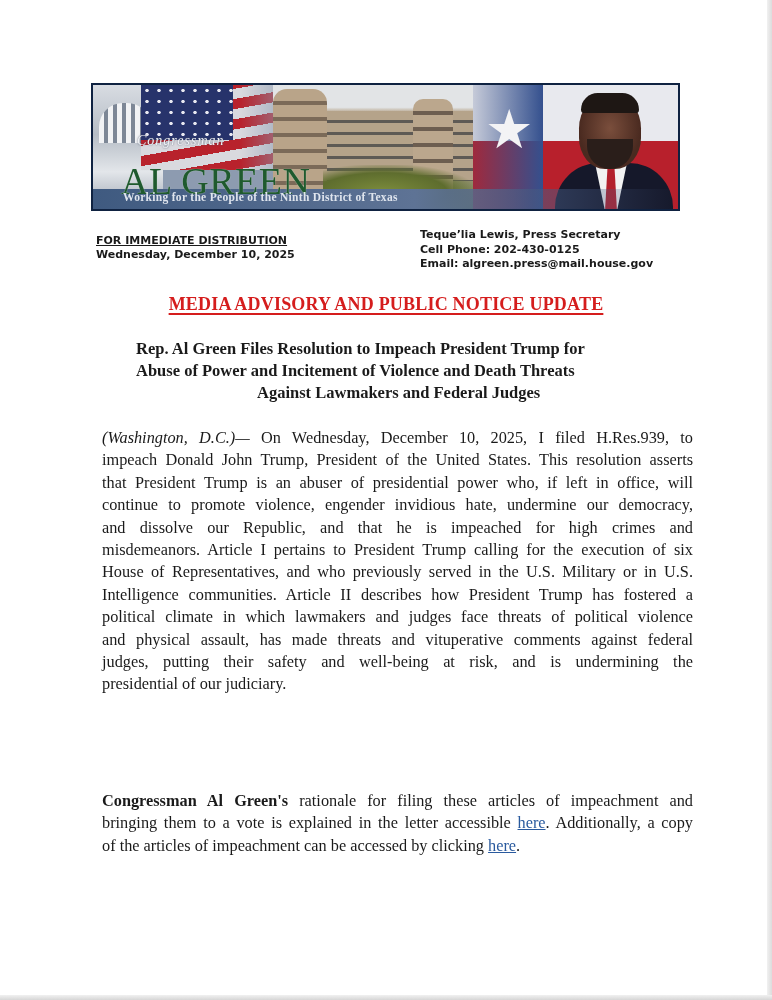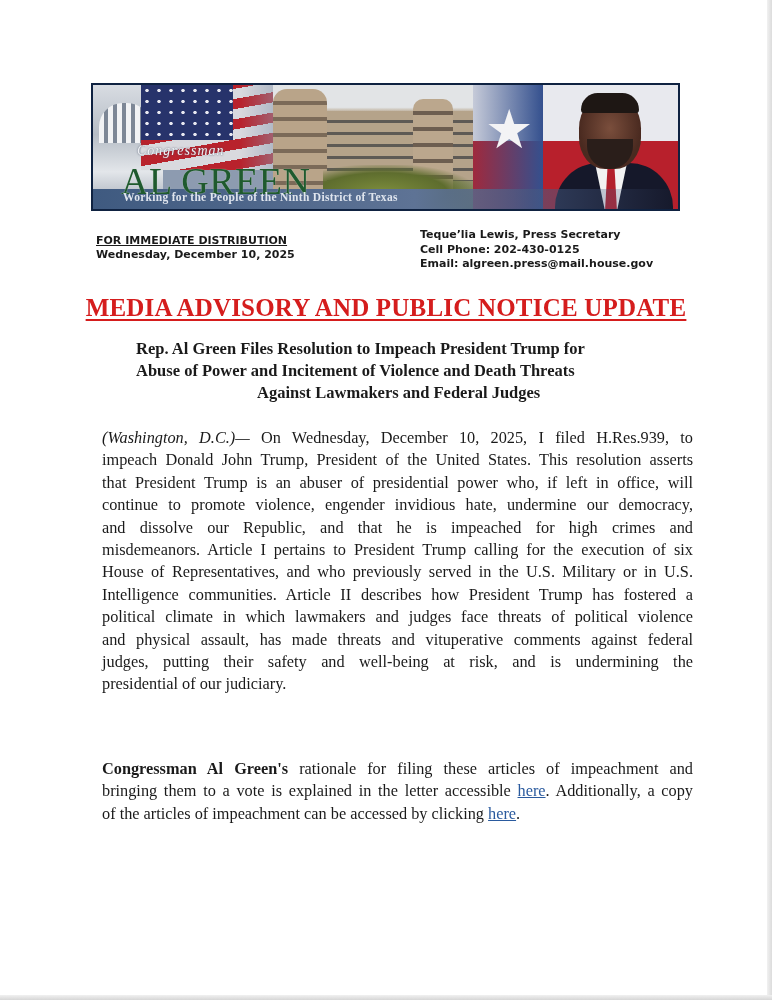--- a/index.html
+++ b/index.html
@@ -88,21 +88,21 @@
       position: absolute; left: 0; top: 72px; width: 118px; height: 50px; border-radius: 44px 44px 0 0; background: #15182a;
     }
     .banner .portrait .shirt {
       position: absolute; left: 40px; top: 72px; width: 32px; height: 46px; background: #f2f2f2; clip-path: polygon(0 0, 100% 0, 70% 100%, 30% 100%);
     }
     .banner .portrait .tie {
       position: absolute; left: 50px; top: 78px; width: 12px; height: 42px; background: #b3202c; clip-path: polygon(20% 0, 80% 0, 100% 100%, 0 100%);
     }
     .banner .congressman {
       position: absolute; left: 44px; top: 48px; font-family: "Liberation Serif", serif; font-style: italic;
-      font-size: 14px; color: #eef0f4; letter-spacing: 1px; text-shadow: 0 0 2px #4a5568; margin-top: 10px;
+      font-size: 14px; color: #eef0f4; letter-spacing: 1px; text-shadow: 0 0 2px #4a5568;
     }
     .banner .name {
       position: absolute; left: 28px; top: 60px; font-family: "Liberation Serif", serif;
       font-size: 38px; line-height: 40px; color: #1f5a2e; letter-spacing: 0.5px; text-shadow: 0 0 1px #c7d6c6; margin-top: 16px;
     }
     .banner .tagline-bar {
       position: absolute; left: 0; top: 104px; width: 585px; height: 20px;
       background: linear-gradient(90deg, #3f5a80 0%, #5e7395 55%, rgba(70,90,130,0.6) 75%, rgba(30,40,70,0.0) 100%);
     }
     .banner .tagline {
@@ -116,37 +116,37 @@
       font-size: 11px; line-height: 14px; color: #1a1a1a;
     }
     .dist .title { text-decoration: underline; }
     .contact {
       position: absolute; left: 420px; top: 228px; font-family: "DejaVu Sans", sans-serif; font-weight: bold;
       font-size: 11px; line-height: 14.5px; color: #1a1a1a;
     }
 
     .advisory {
       position: absolute; left: 0; width: 772px; top: 294px; text-align: center;
-      font-family: "Liberation Serif", serif; font-weight: bold; font-size: 25px; color: #d51d1d; letter-spacing: 0.2px;
+      font-family: "Liberation Serif", serif; font-weight: bold; font-size: 18px; color: #d51d1d; letter-spacing: 0.2px;
     }
     .advisory span { text-decoration: underline; text-decoration-thickness: 2px; text-underline-offset: 3px; }
 
     .headline {
       position: absolute; left: 136px; top: 338px; width: 520px;
       font-family: "Liberation Serif", serif; font-weight: bold; font-size: 16.5px; line-height: 22px; color: #1a1a1a;
     }
     .headline .l3 { padding-left: 121px; }
 
     .para {
       position: absolute; left: 90px; width: 591px;
       font-family: "Liberation Serif", serif; font-size: 16.3px; line-height: 22.4px; color: #1a1a1a;
       text-align: justify; text-align-last: left; margin-left: 12px;
     }
     .para1 { top: 427px; }
-    .para2 { top: 758px; }
+    .para2 { top: 790px; }
     .para .line { display: block; text-align: justify; text-align-last: justify; white-space: nowrap; }
     .para .line.last { text-align-last: left; }
     .para i { font-style: italic; }
     .para b { font-weight: bold; }
     .link { color: #2a5a9e; text-decoration: underline; cursor: pointer; }
   </style>
 </head>
 <body>
 
 <div class="page-edge-right"></div>

